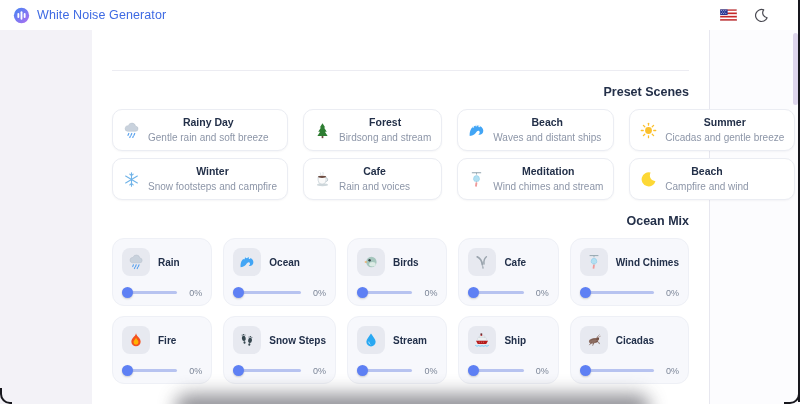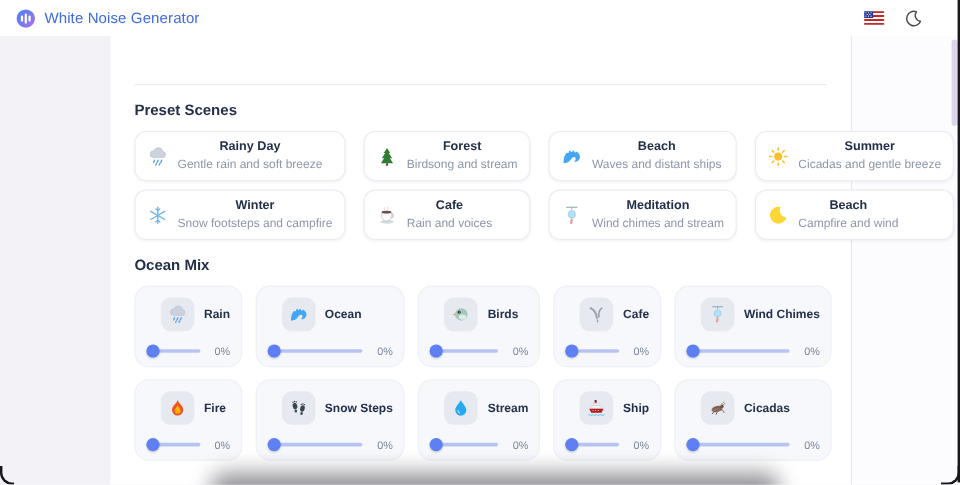--- a/index.html
+++ b/index.html
@@ -23,40 +23,40 @@
   .theme-btn{width:15px;height:15px;cursor:pointer;background:none;border:none;padding:0;color:#4a4a52;}
 
   
   .page{position:absolute;top:30px;left:0;right:0;bottom:0;background:#f3f2f7;}
   .right-strip{position:absolute;top:0;bottom:0;left:618px;right:0;background:#fcfcfe;}
   .content{
     position:absolute;top:0;bottom:0;left:92px;width:618px;background:#fff;
     box-sizing:border-box;padding:0 20px;border-right:1px solid #e7e7ef;
   }
   .divider{height:1px;background:#ececf2;margin-top:40px;}
-  .section-title{font-size:12.5px;font-weight:700;color:#243049;margin:14px 0 10px;}
+  .section-title{font-size:12.5px;font-weight:700;color:#243049;margin:14px 0 10px;text-align:right;}
 
   
   .preset-grid{display:grid;grid-template-columns:repeat(4,1fr);gap:7px 15px;}
   .preset-card{
     display:flex;align-items:center;gap:8px;background:#fff;border:1px solid #ebedf3;
     border-radius:10px;padding:6px 10px;height:42px;box-sizing:border-box;cursor:pointer;
     text-align:center;font-family:inherit;box-shadow:0 1px 2px rgba(20,30,60,.04);
   }
   .preset-icon{width:17px;height:17px;flex:0 0 auto;}
   .preset-name{display:block;font-size:10.5px;font-weight:700;color:#233049;line-height:1.25;}
   .preset-desc{display:block;font-size:10px;color:#8d96a8;line-height:1.3;margin-top:1.5px;white-space:nowrap;}
 
   
   .mixer-grid{display:grid;grid-template-columns:repeat(5,1fr);gap:10px 11px;margin-top:2px;}
   .mixer-card{
     background:#f7f8fc;border:1px solid #eef0f6;border-radius:12px;
     padding:9px 9px 10px;height:68px;box-sizing:border-box;
   }
-  .mixer-top{display:flex;align-items:center;gap:8px;margin-left:12px;}
+  .mixer-top{display:flex;align-items:center;gap:8px;}
   .mixer-badge{width:28px;height:28px;border-radius:8px;background:#e7e9f0;
     display:flex;align-items:center;justify-content:center;flex:0 0 auto;}
   .mixer-badge .icon{width:16px;height:16px;}
   .mixer-name{font-size:10px;font-weight:700;color:#22304a;white-space:nowrap;}
   .mixer-slider-row{display:flex;align-items:center;margin-top:11px;gap:7px;}
   .slider{position:relative;flex:1;height:11px;cursor:pointer;}
   .slider-track{position:absolute;left:0;right:0;top:4px;height:3px;border-radius:2px;background:#b7c3f0;}
   .slider-thumb{position:absolute;top:0;width:11px;height:11px;border-radius:50%;
     background:#5e80f4;left:0;box-shadow:0 1px 2px rgba(0,0,0,.18);}
   .mixer-value{font-size:9px;color:#7c8698;width:18px;text-align:right;flex:0 0 auto;}

